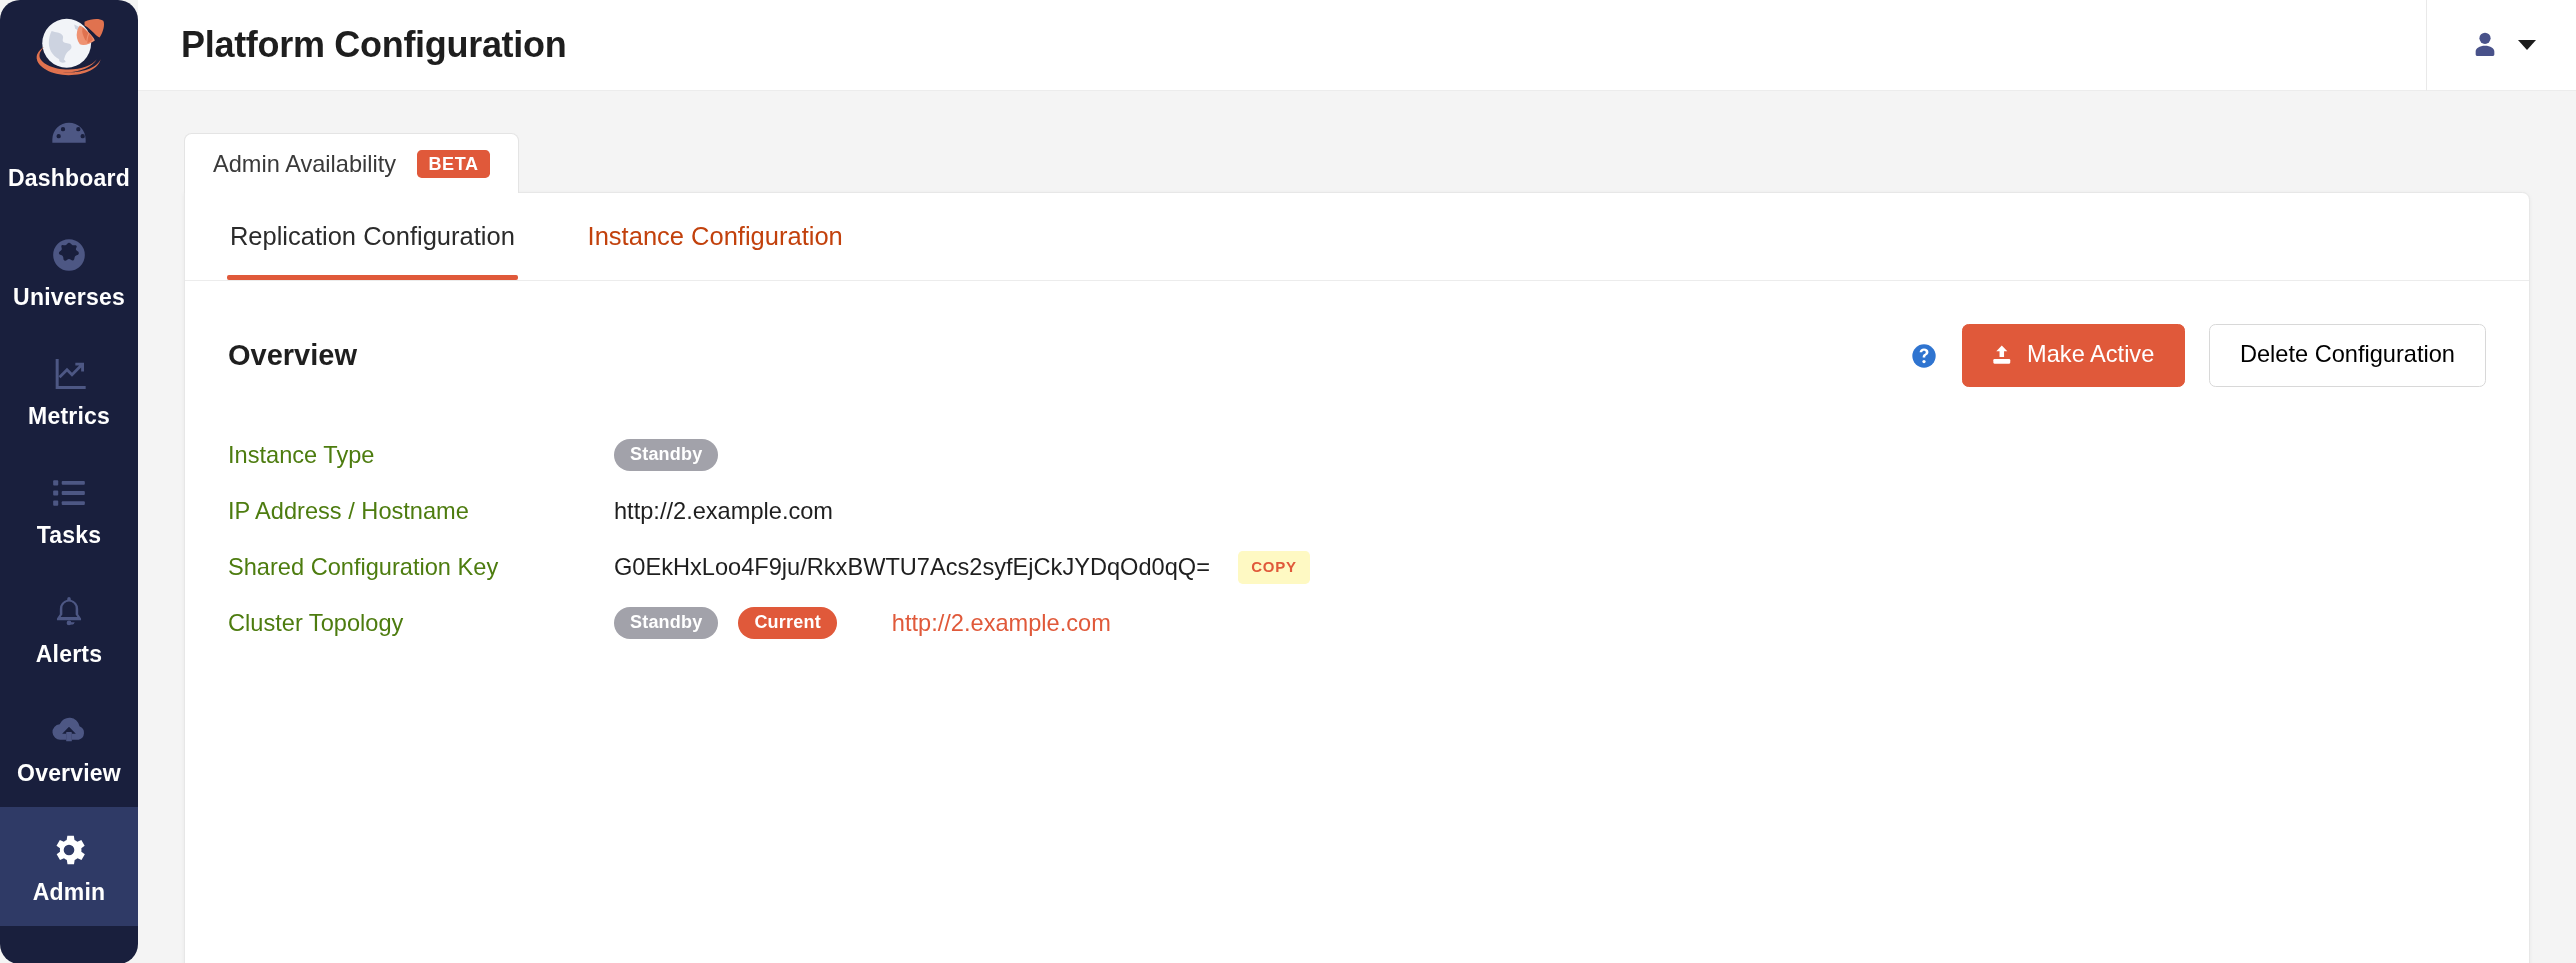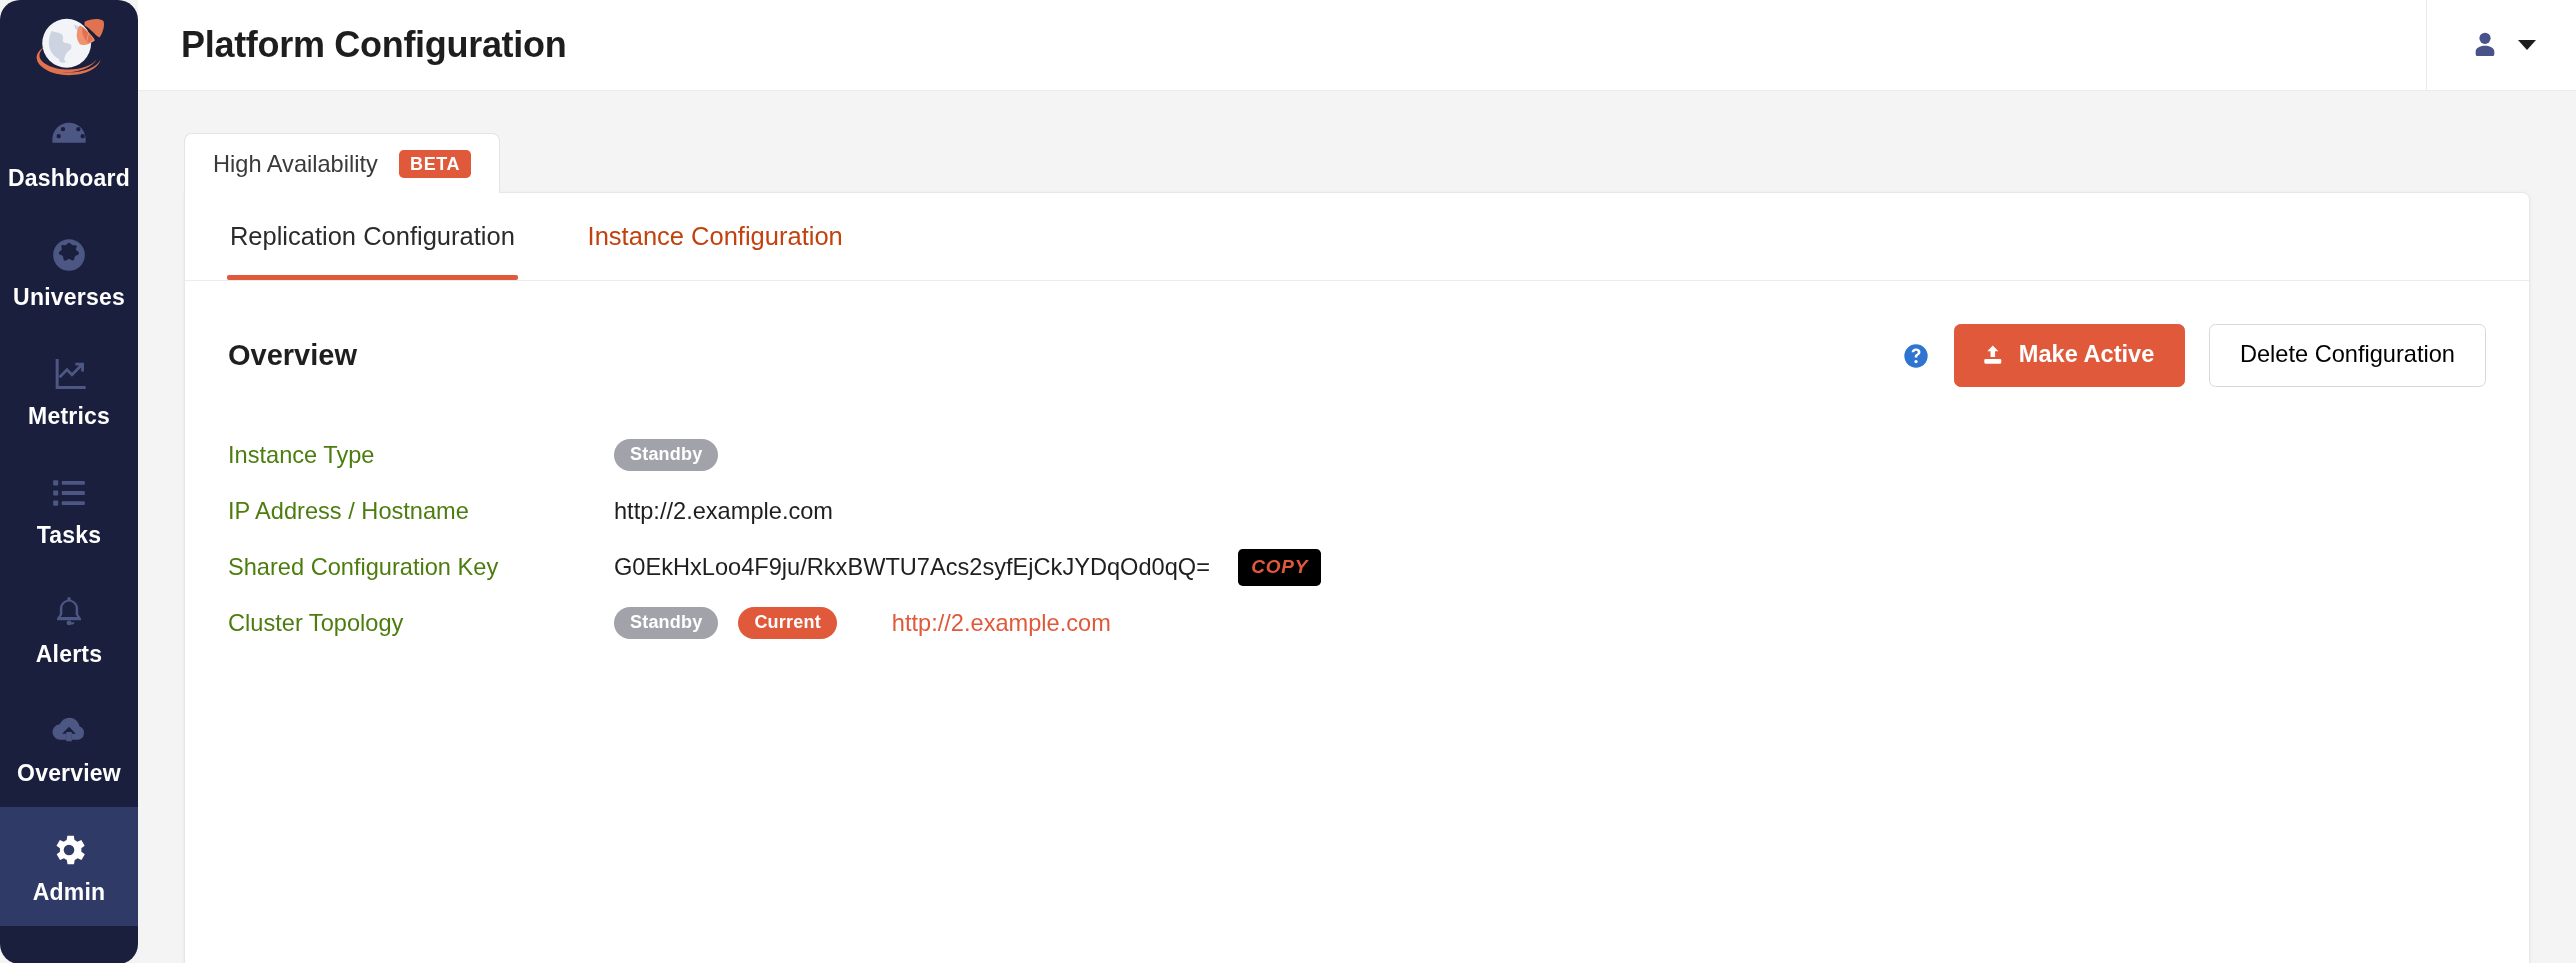--- a/index.html
+++ b/index.html
@@ -186,21 +186,21 @@
     font-weight: bold;
     color: #1f1f1f;
   }
   .head-spacer { flex: 1 1 auto; }
   .head-actions { display: flex; align-items: center; gap: 23.6px; }
   .help-icon { cursor: pointer; display:flex; }
   .help-icon svg { display:block; }
   .btn {
     border-radius: 6.6px;
     font-size: 23.6px;
-    font-weight: bold;
+    font-weight: normal;
     display: inline-flex;
     align-items: center;
     justify-content: center;
     gap: 14px;
     cursor: pointer;
     line-height: 1;
     white-space: nowrap;
   }
   .btn-primary {
     background: #e0593a;
@@ -242,33 +242,32 @@
     font-weight: bold;
     color: #ffffff;
     padding: 5.7px 16px 7.6px 16px;
     line-height: 1;
     letter-spacing: 0.2px;
   }
   .pill-standby { background: #a2a2aa; }
   .pill-current { background: #e0593a; }
   .value-text { font-size: 23.6px; color: #1f1f1f; }
   .copy-btn {
-    background: #000000;
+    background: #fef9c3;
     color: #e0593a;
-    font-size: 19px;
+    font-size: 15px;
     font-weight: bold;
     letter-spacing: 0.8px;
     border-radius: 4.7px;
     border: none;
     padding: 8.5px 13.2px 9.4px 13.2px;
     margin-left: 28px;
     cursor: pointer;
     font-family: "Liberation Sans", sans-serif;
     line-height: 1;
-    font-style: italic;
   }
   .topo-link {
     color: #e0593a;
     font-size: 23.6px;
     text-decoration: none;
     cursor: pointer;
   }
   .gap-sm { width: 20px; flex: 0 0 20px; }
   .gap-md { width: 55px; flex: 0 0 55px; }
 </style>
@@ -382,21 +381,21 @@
             </svg>
         </span>
         <span class="caret"></span>
       </div>
     </header>
 
     <div class="content">
 
       <div class="tabstrip">
         <div class="tab-card">
-          <span class="tab-text">High Availability</span>
+          <span class="tab-text">Admin Availability</span>
           <span class="badge-beta">BETA</span>
         </div>
       </div>
 
       <section class="panel">
 
         <div class="subtabs">
           <div class="subtab active">
             <span>Replication Configuration</span>
           </div>

